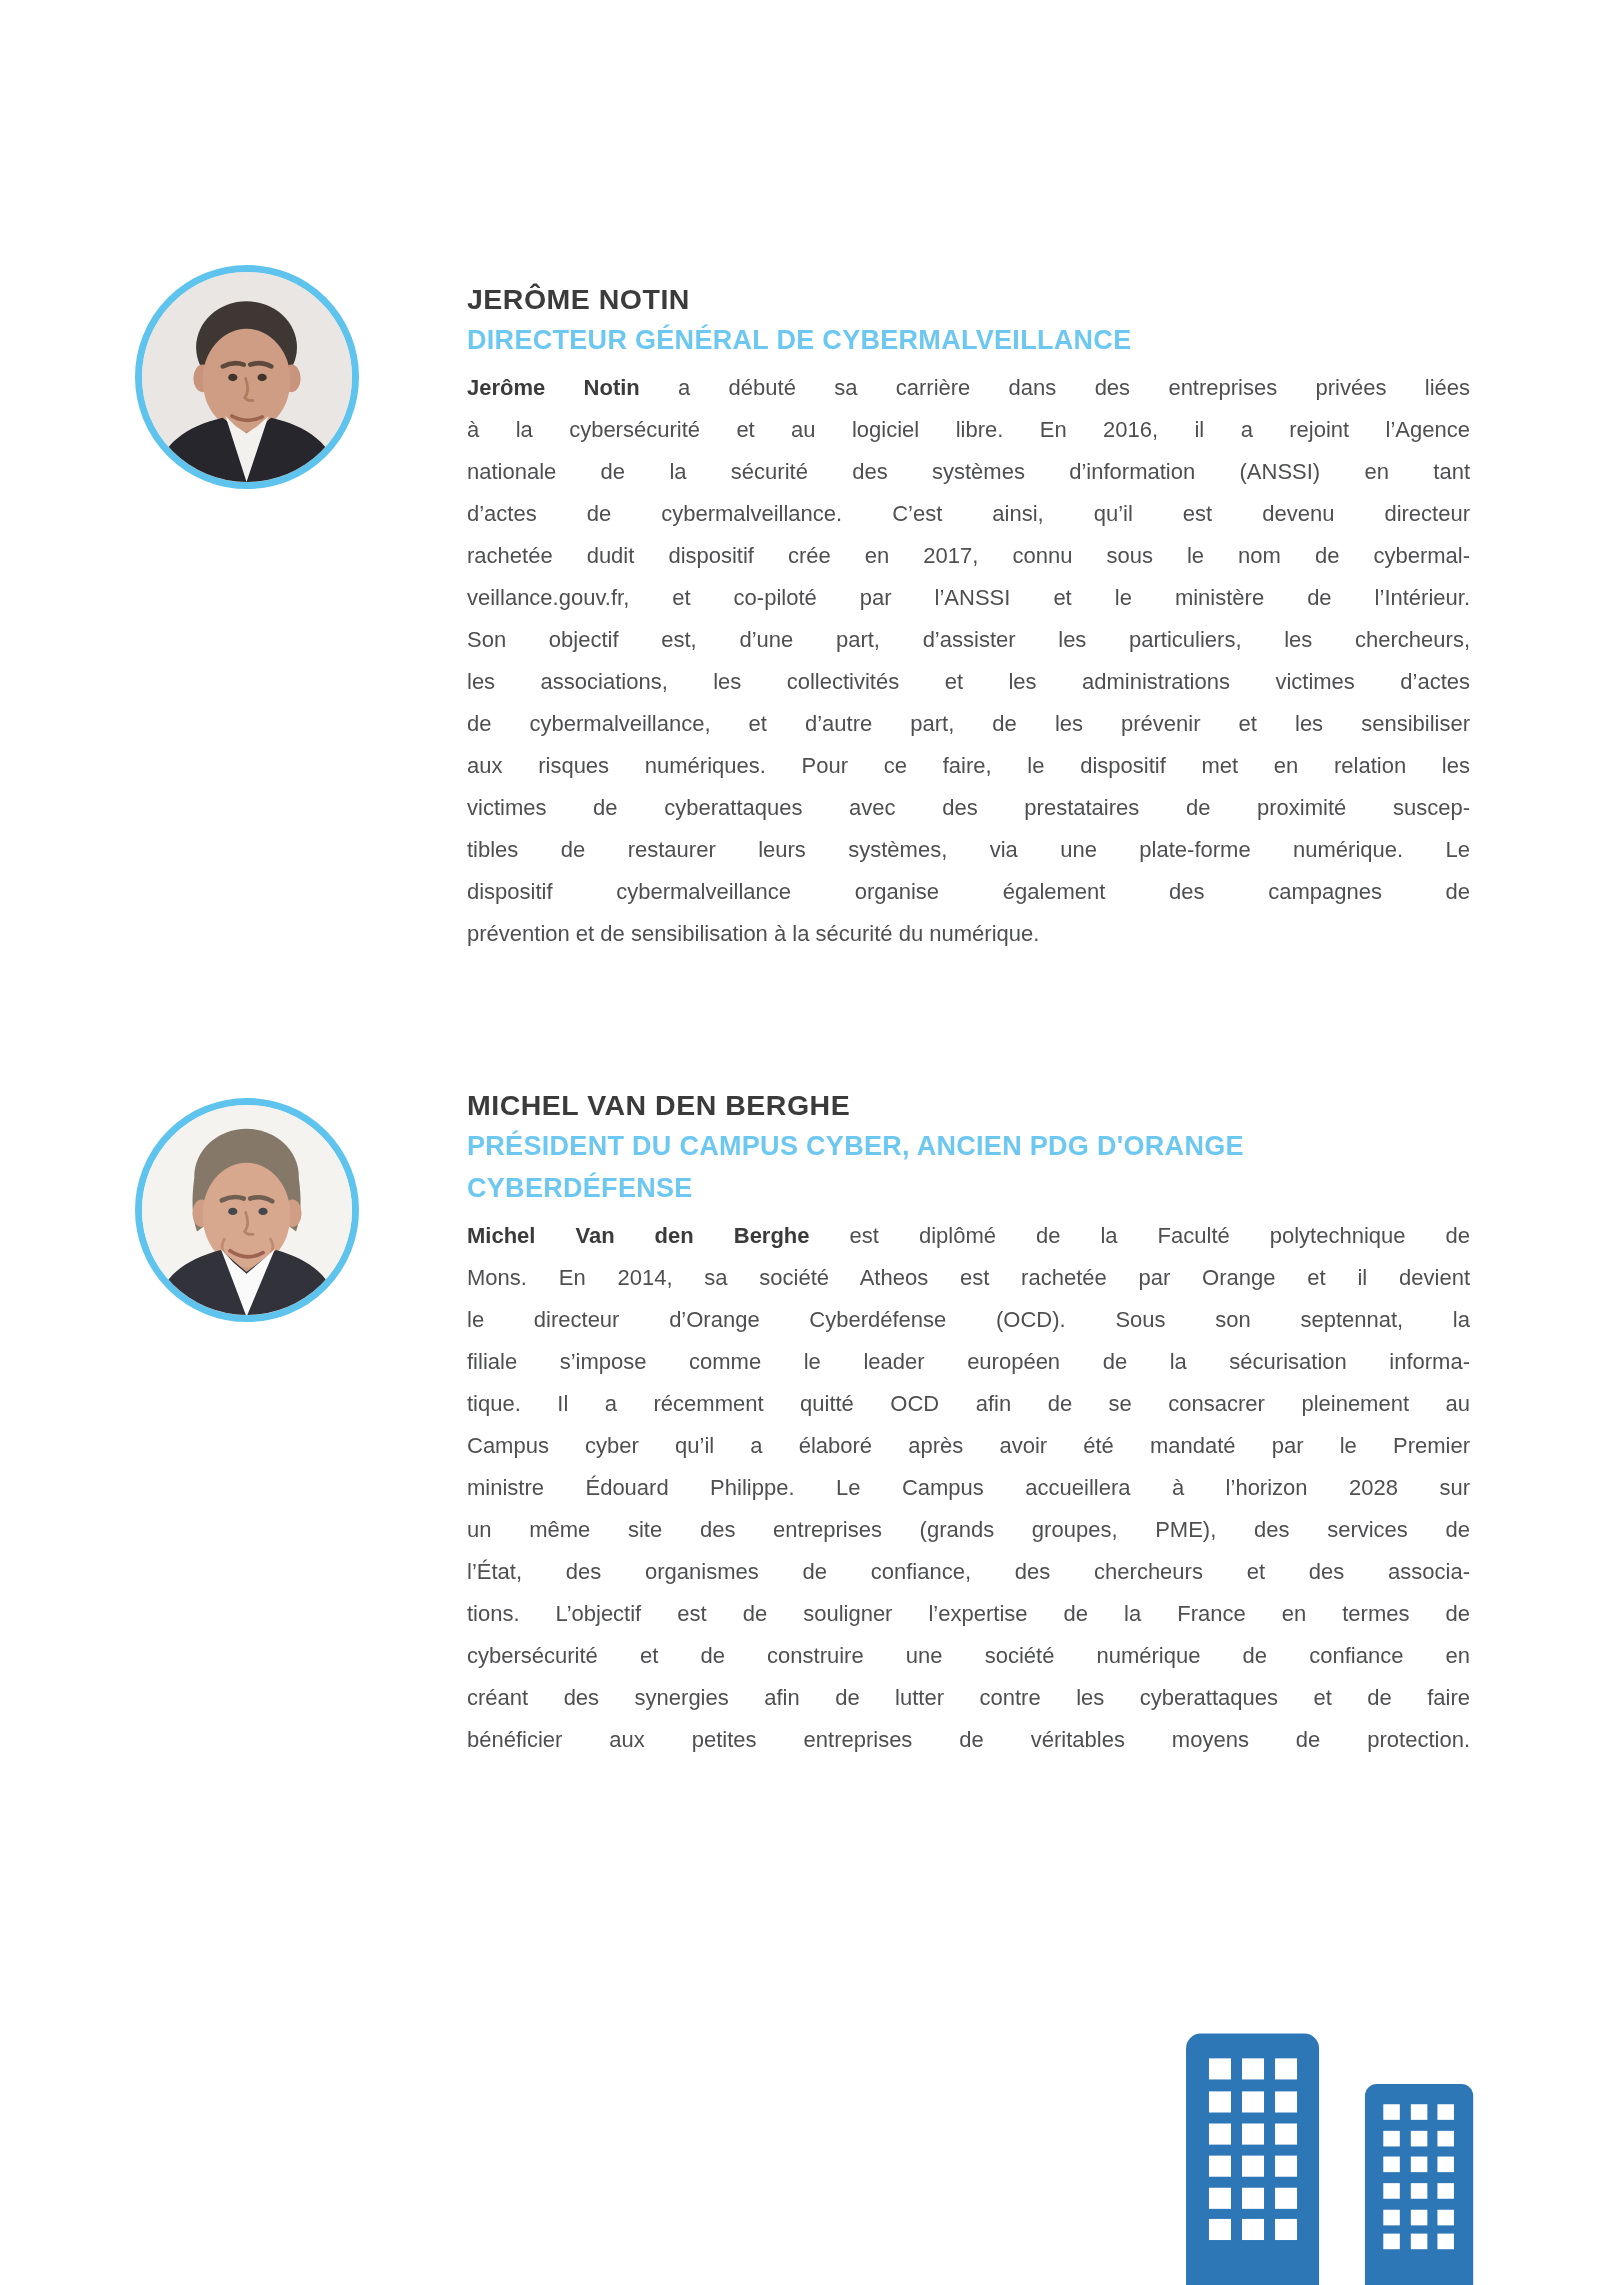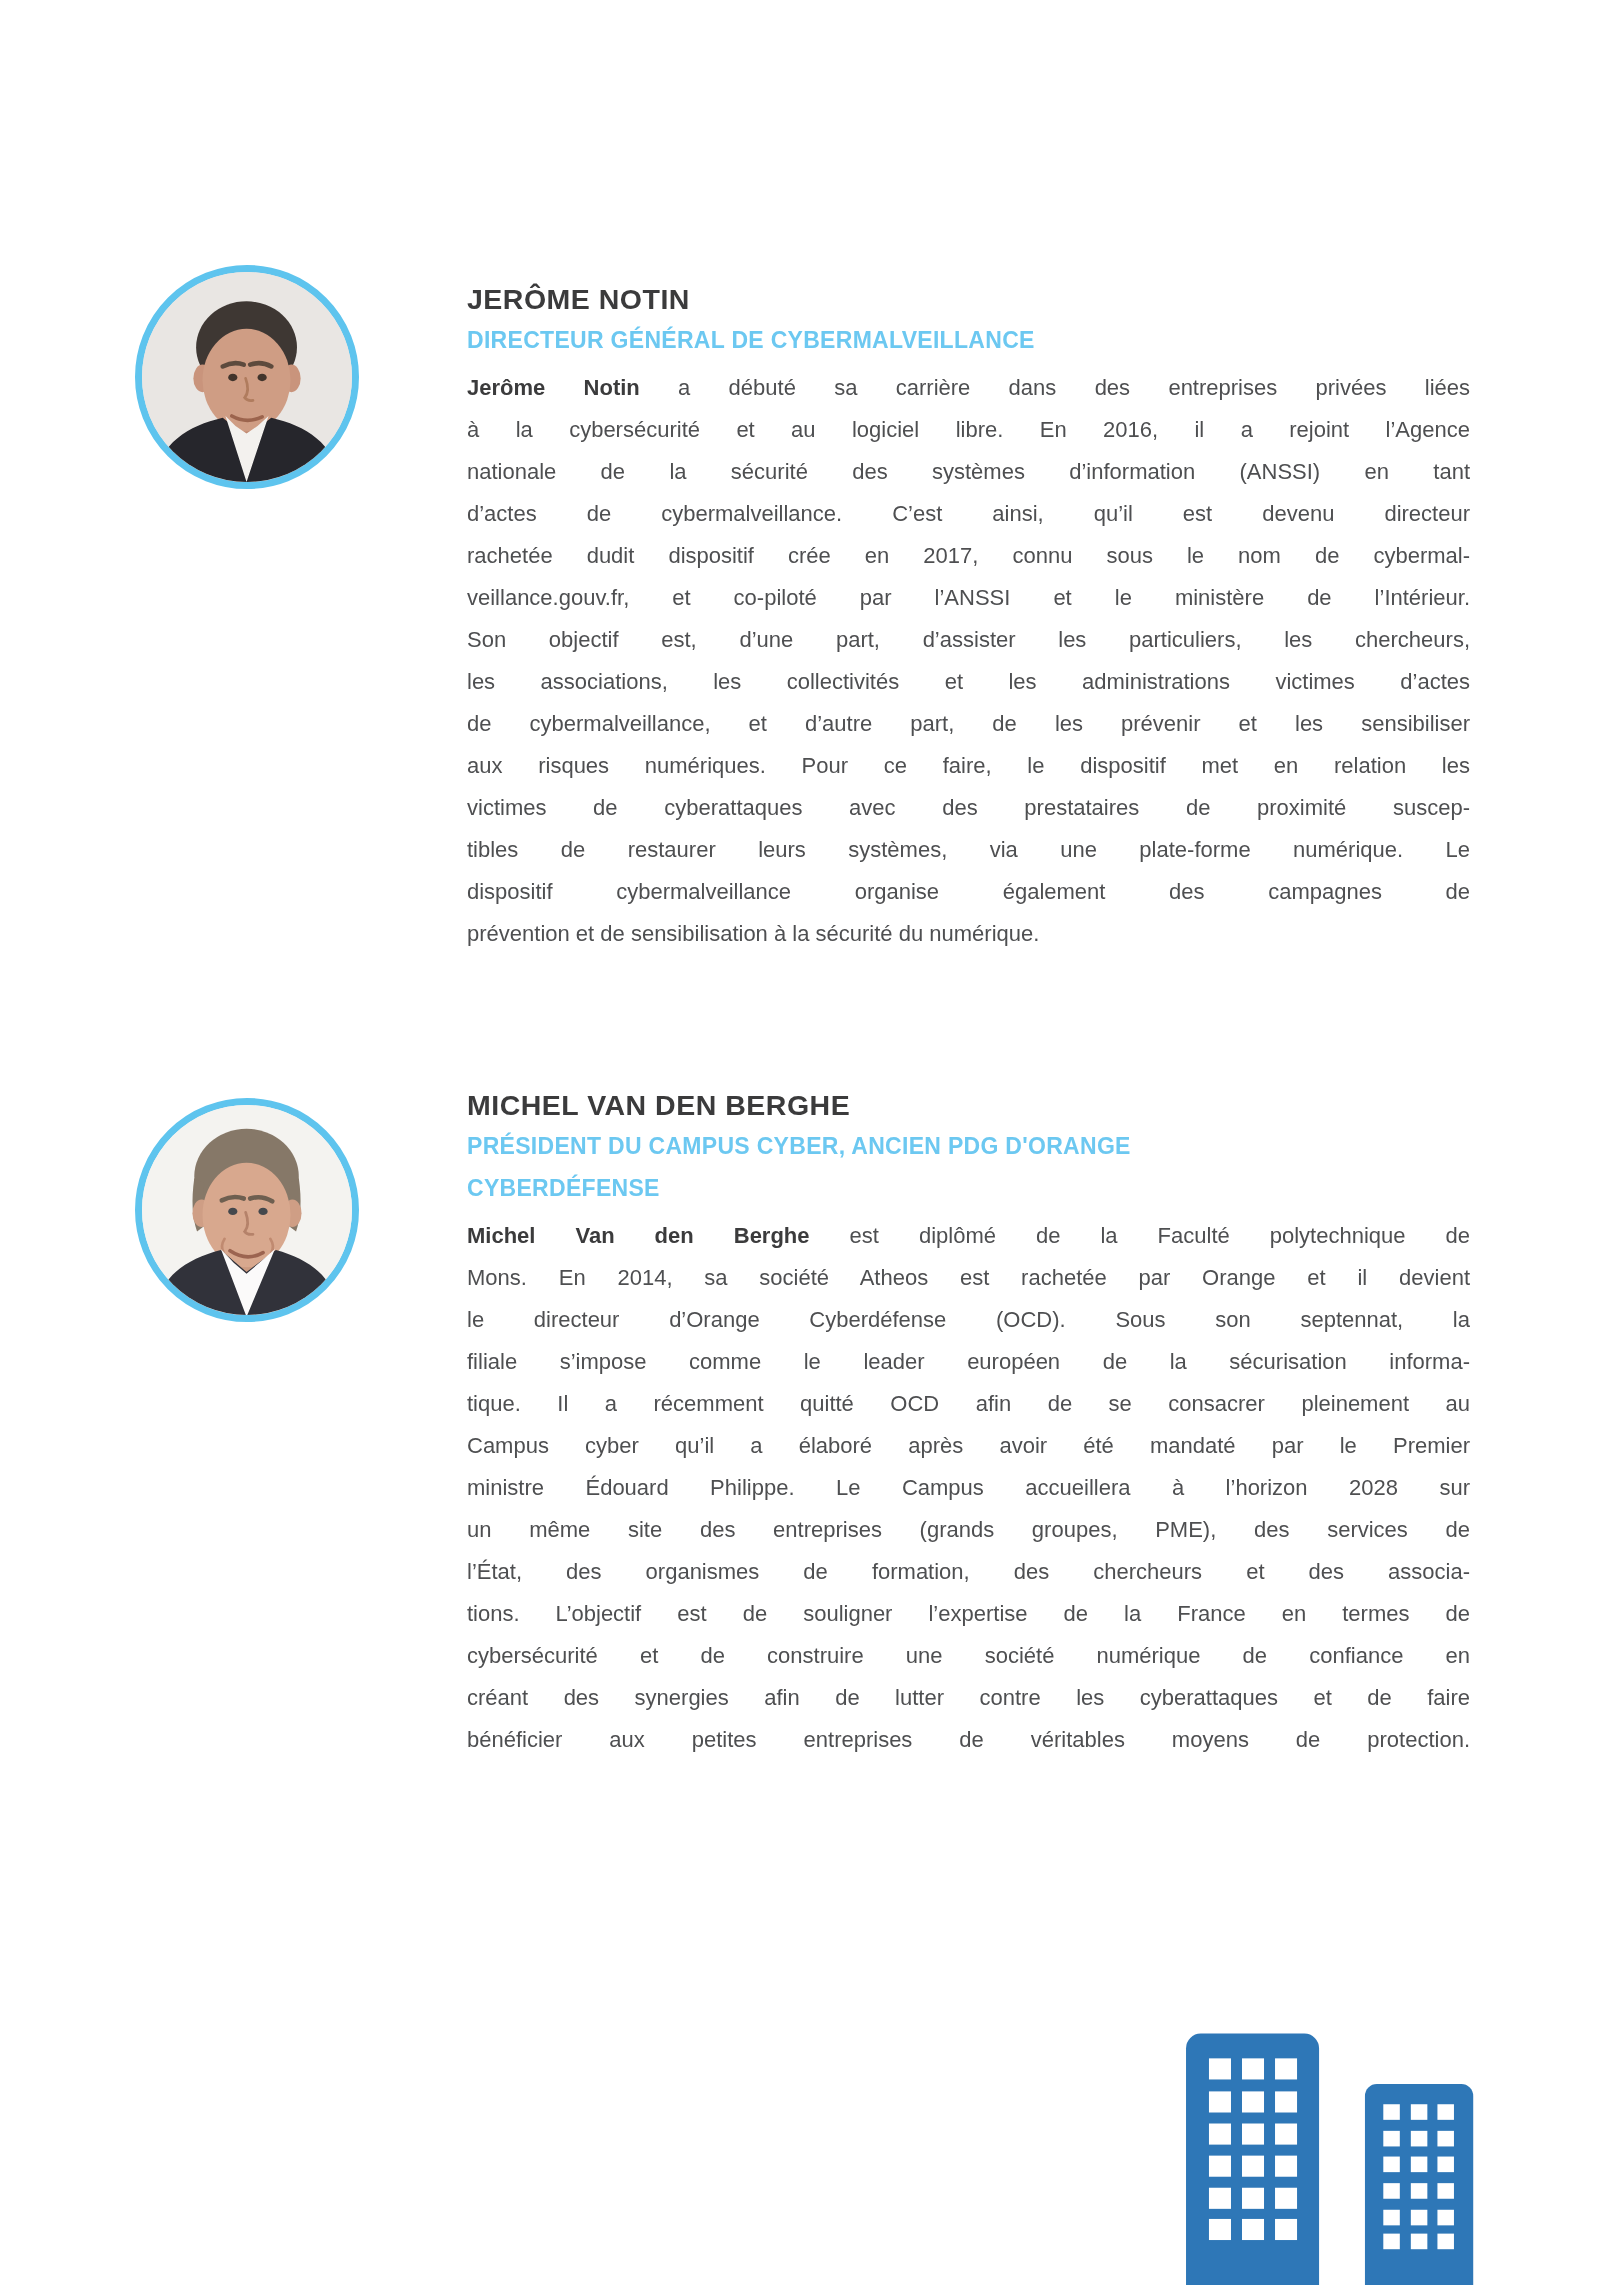--- a/index.html
+++ b/index.html
@@ -28,21 +28,21 @@
   .name {
     margin: 0;
     font-size: 28.5px;
     font-weight: bold;
     color: #3b3b3c;
     letter-spacing: 0.5px;
     line-height: 40px;
     height: 40px;
   }
   .role-line {
-    font-size: 23px;
+    font-size: 27px;
     font-weight: bold;
     color: #6cc8f1;
     letter-spacing: 0.3px;
     line-height: 42px;
     height: 42px;
   }
   .bio-body { margin-top: 5.5px; }
   .line {
     font-size: 22px;
     color: #4e4f51;
@@ -173,21 +173,21 @@
           <div class="line">filiale s’impose comme le leader européen de la sécurisation informa-</div>
 
           <div class="line">tique. Il a récemment quitté OCD afin de se consacrer pleinement au</div>
 
           <div class="line">Campus cyber qu’il a élaboré après avoir été mandaté par le Premier</div>
 
           <div class="line">ministre Édouard Philippe. Le Campus accueillera à l’horizon 2028 sur</div>
 
           <div class="line">un même site des entreprises (grands groupes, PME), des services de</div>
 
-          <div class="line">l’État, des organismes de formation, des chercheurs et des associa-</div>
+          <div class="line">l’État, des organismes de confiance, des chercheurs et des associa-</div>
 
           <div class="line">tions. L’objectif est de souligner l’expertise de la France en termes de</div>
 
           <div class="line">cybersécurité et de construire une société numérique de confiance en</div>
 
           <div class="line">créant des synergies afin de lutter contre les cyberattaques et de faire</div>
 
           <div class="line">bénéficier aux petites entreprises de véritables moyens de protection.</div>
         </div>
 

